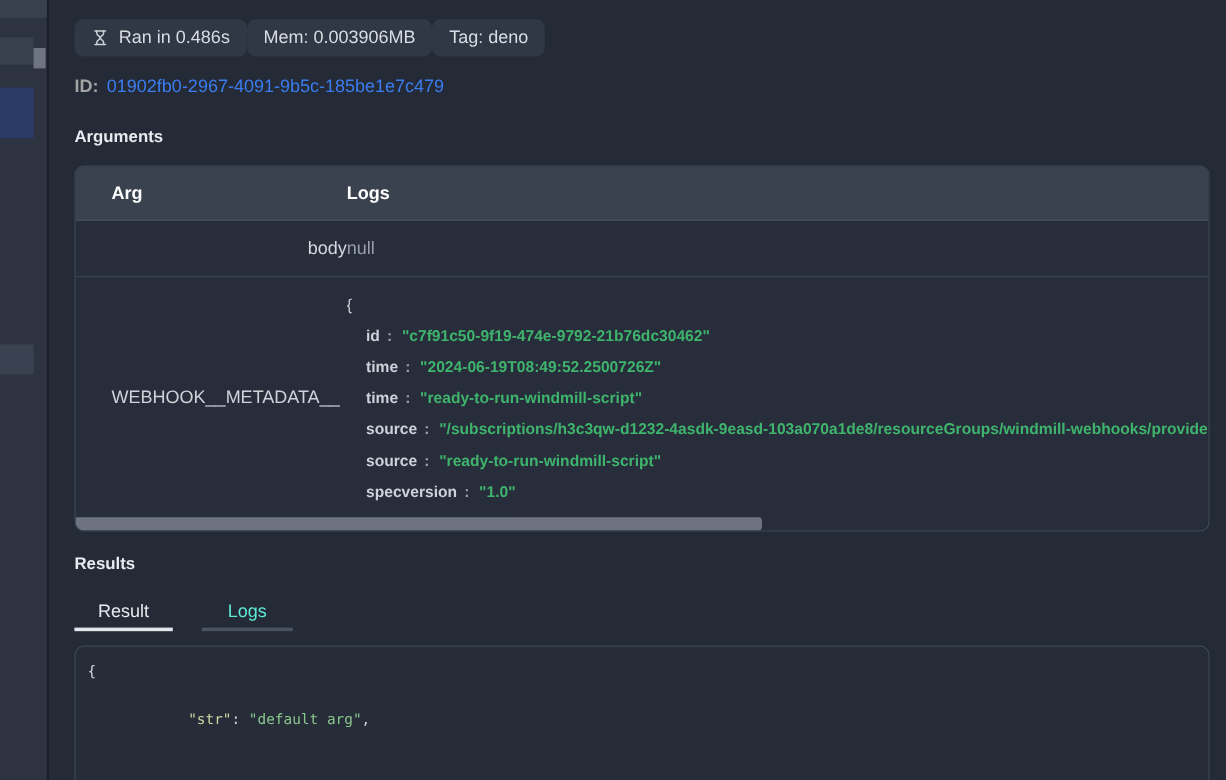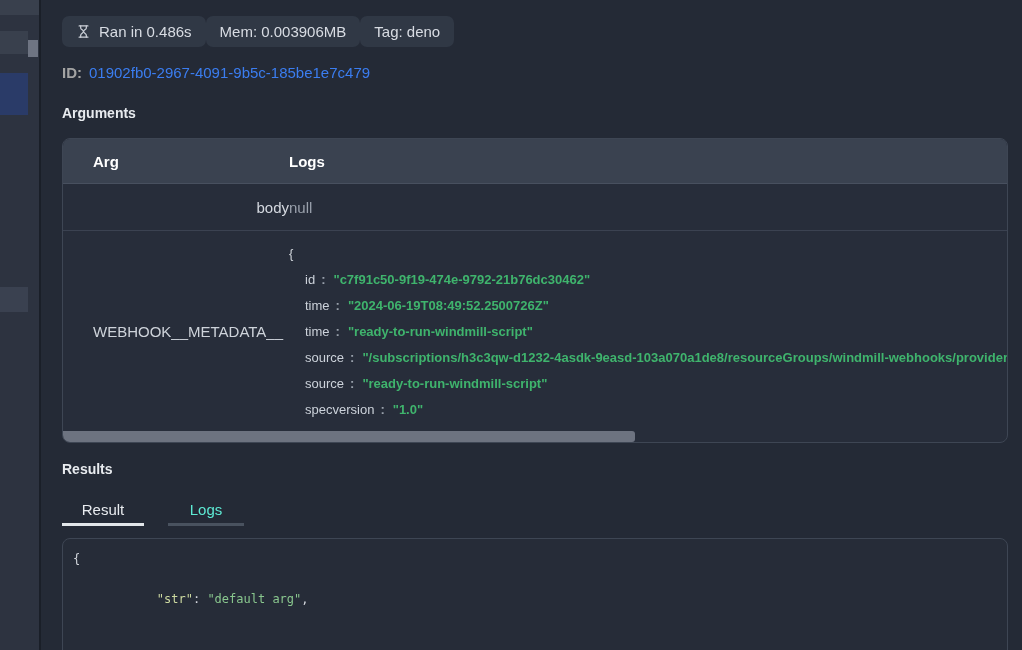--- a/index.html
+++ b/index.html
@@ -62,21 +62,21 @@
   .c2 { flex: 1 1 auto; min-width: 0; }
   .trow.r1 { height: 47px; align-items: center; font-size: 15px; }
   .r1 .c1 { color: #d4d8df; text-align: right; }
   .r1 .c2 { color: #99a0ab; }
   .trow.r2 { height: 201px; border-bottom: none; }
   .r2 .c1 { display: flex; align-items: center; color: #ced3da; font-size: 15px; }
   .objview { padding-top: 10px; overflow: hidden; }
   .mline { white-space: nowrap; line-height: 26px; font-size: 13px; height: 26px; }
   .mbrace { color: #d0d4da; font-size: 13px; }
   .mindent { padding-left: 16px; }
-  .mkey { color: #ccd2da; font-weight: 400; }
+  .mkey { color: #ccd2da; font-weight: 700; }
   .mcolon { color: #99a0ab; font-weight: 700; margin: 0 8px 0 6px; }
   .mval { color: #3fb46d; font-weight: 700; }
 
   
   .hscroll { position: absolute; left: 0; bottom: 0; width: 100%; height: 11px; }
   .hthumb {
     position: absolute; left: 0; top: 0; width: 572px; height: 11px;
     background: #6d7380; border-radius: 0 3px 3px 0;
   }
 

